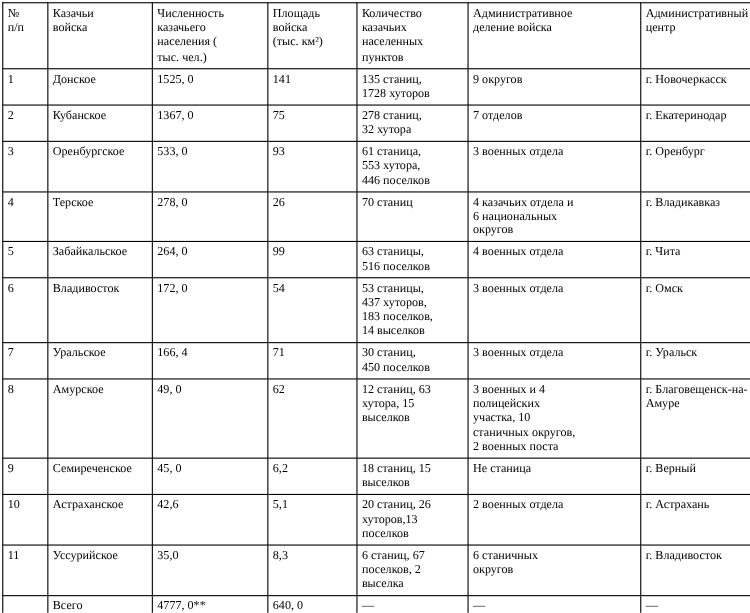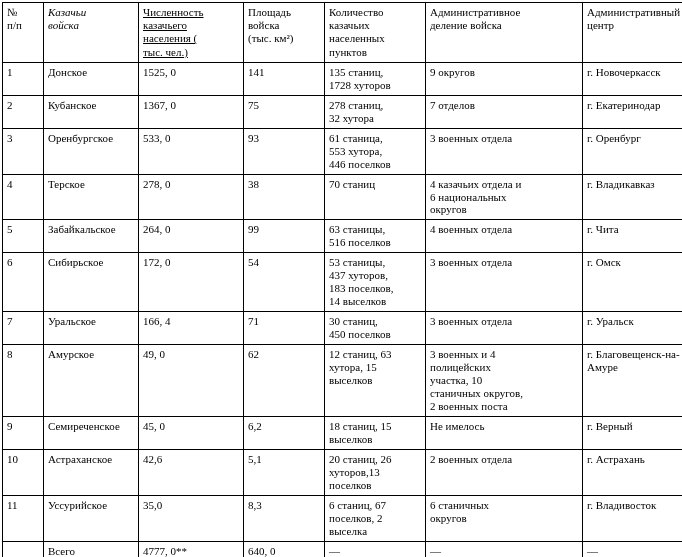--- a/index.html
+++ b/index.html
@@ -37,22 +37,22 @@
     text-align: left;
   }
   thead th {
     text-align: center;
     font-size: 11px;
     line-height: 1.2;
     padding-top: 4px;
     padding-bottom: 4px;
   }
   th.h-num { width: 32px; }
-  th.h-name { width: 86px; font-style: italic; }
-  th.h-pop { width: 96px; text-decoration: underline; }
+  th.h-name { width: 86px; }
+  th.h-pop { width: 96px; }
   th.h-area { width: 72px; margin-left: 42px; }
   th.h-points { width: 92px; margin-top: 27px; }
   th.h-admin { width: 148px; margin-top: 40px; }
   th.h-center { width: 144px; }
 
   td.c-num {
     text-align: center;
   }
   td.c-name,
   td.c-pop,
@@ -129,40 +129,40 @@
         <td class="c-points cell-lines">61 станица,
 553 хутора,
 446 поселков</td>
         <td class="c-admin cell-lines">3 военных отдела</td>
         <td class="c-center cell-lines">г. Оренбург</td>
       </tr>
       <tr>
         <td class="c-num cell-lines">4</td>
         <td class="c-name cell-lines">Терское</td>
         <td class="c-pop cell-lines">278, 0</td>
-        <td class="c-area cell-lines">38</td>
+        <td class="c-area cell-lines">26</td>
         <td class="c-points cell-lines">70 станиц</td>
         <td class="c-admin cell-lines">4 казачьих отдела и
 6 национальных
 округов</td>
         <td class="c-center cell-lines">г. Владикавказ</td>
       </tr>
       <tr>
         <td class="c-num cell-lines">5</td>
         <td class="c-name cell-lines">Забайкальское</td>
         <td class="c-pop cell-lines">264, 0</td>
         <td class="c-area cell-lines">99</td>
         <td class="c-points cell-lines">63 станицы,
 516 поселков</td>
         <td class="c-admin cell-lines">4 военных отдела</td>
         <td class="c-center cell-lines">г. Чита</td>
       </tr>
       <tr>
         <td class="c-num cell-lines">6</td>
-        <td class="c-name cell-lines">Сибирьское</td>
+        <td class="c-name cell-lines">Владивосток</td>
         <td class="c-pop cell-lines">172, 0</td>
         <td class="c-area cell-lines">54</td>
         <td class="c-points cell-lines">53 станицы,
 437 хуторов,
 183 поселков,
 14 выселков</td>
         <td class="c-admin cell-lines">3 военных отдела</td>
         <td class="c-center cell-lines">г. Омск</td>
       </tr>
       <tr>
@@ -191,21 +191,21 @@
         <td class="c-center cell-lines">г. Благовещенск-на-
 Амуре</td>
       </tr>
       <tr>
         <td class="c-num cell-lines">9</td>
         <td class="c-name cell-lines">Семиреченское</td>
         <td class="c-pop cell-lines">45, 0</td>
         <td class="c-area cell-lines">6,2</td>
         <td class="c-points cell-lines">18 станиц, 15
 выселков</td>
-        <td class="c-admin cell-lines">Не имелось</td>
+        <td class="c-admin cell-lines">Не станица</td>
         <td class="c-center cell-lines">г. Верный</td>
       </tr>
       <tr>
         <td class="c-num cell-lines">10</td>
         <td class="c-name cell-lines">Астраханское</td>
         <td class="c-pop cell-lines">42,6</td>
         <td class="c-area cell-lines">5,1</td>
         <td class="c-points cell-lines">20 станиц, 26
 хуторов,13
 поселков</td>

